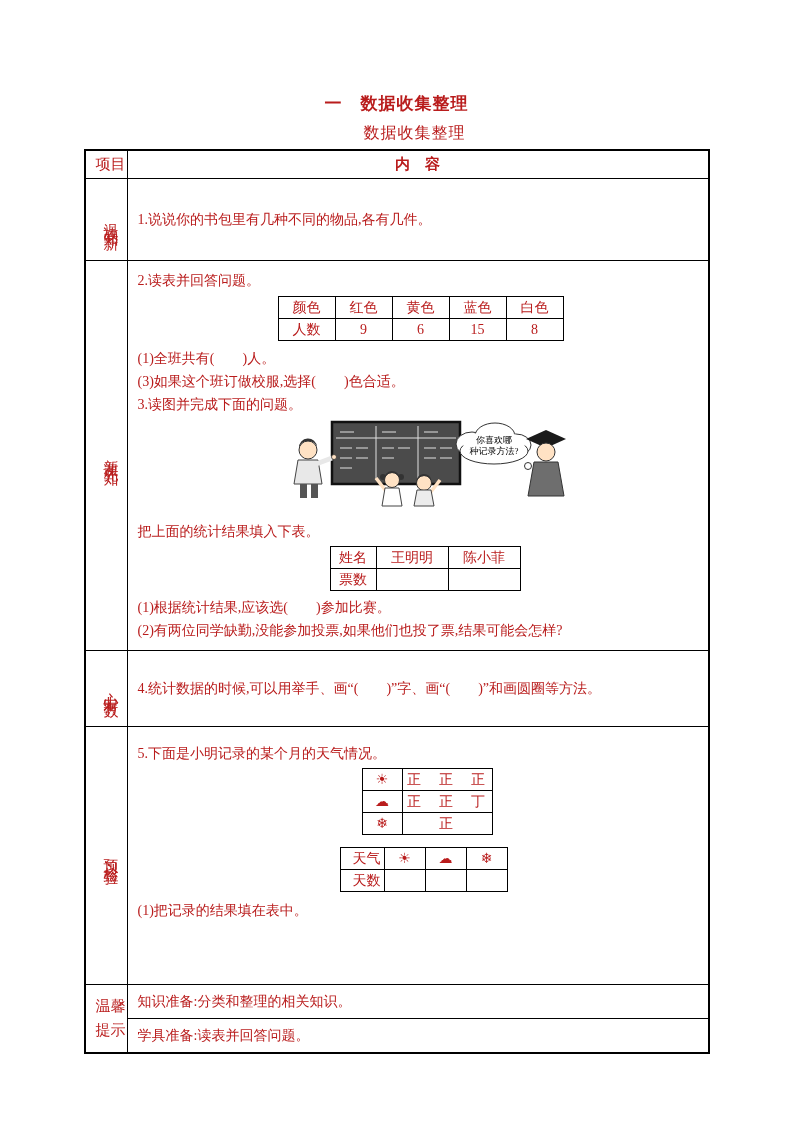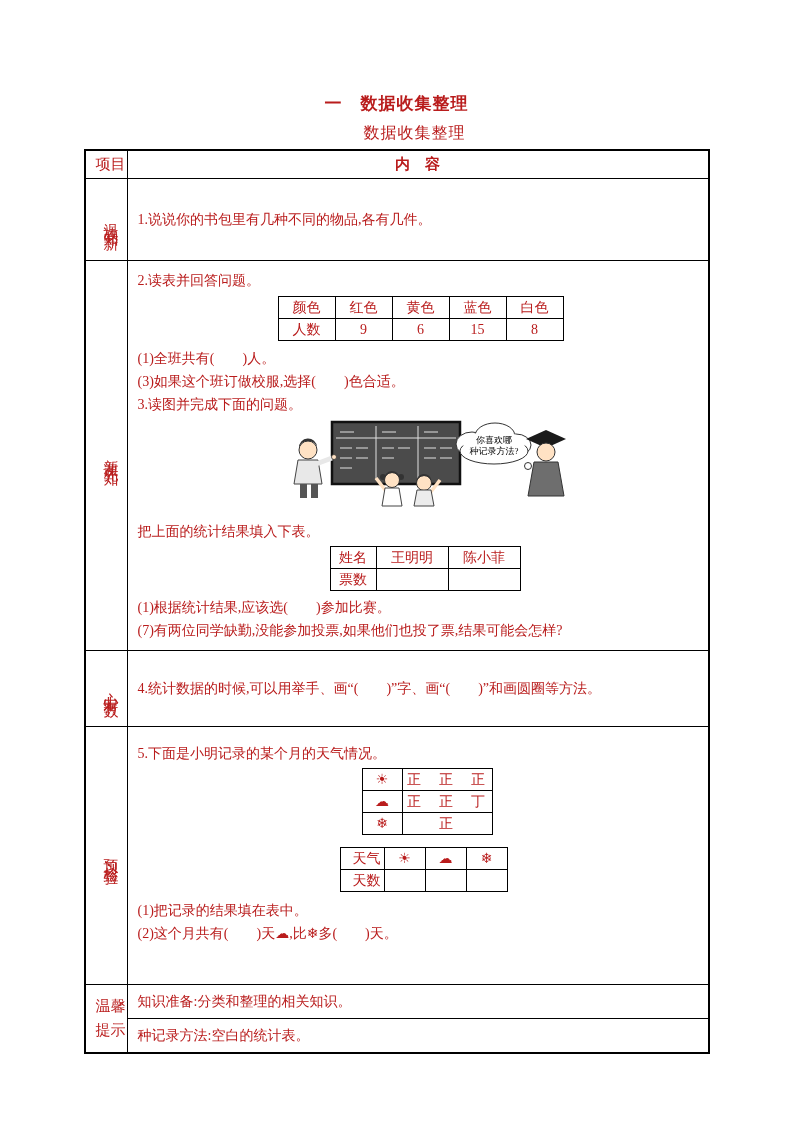--- a/index.html
+++ b/index.html
@@ -187,21 +187,21 @@
             </tr>
             <tr>
               <td class="c1">票数</td>
               <td class="c2"></td>
               <td class="c2"></td>
             </tr>
           </tbody>
         </table>
 
         <p class="q">(1)根据统计结果,应该选(　　)参加比赛。</p>
-        <p class="q">(7)有两位同学缺勤,没能参加投票,如果他们也投了票,结果可能会怎样?</p>
+        <p class="q">(2)有两位同学缺勤,没能参加投票,如果他们也投了票,结果可能会怎样?</p>
       </div>
     </div>
 
     <div class="row r-know">
       <div class="label-cell">
         <span class="vlabel">心中有数</span>
       </div>
       <div class="content-cell">
         <p class="q">4.统计数据的时候,可以用举手、画“(　　)”字、画“(　　)”和画圆圈等方法。</p>
       </div>
@@ -242,29 +242,28 @@
             <tr>
               <td class="w1">天数</td>
               <td class="w2"></td>
               <td class="w2"></td>
               <td class="w2"></td>
             </tr>
           </tbody>
         </table>
 
         <p class="q">(1)把记录的结果填在表中。</p>
-        <p class="q">(2)这个月共有(　　)天☁,比❄多(　　)天。</p>
       </div>
     </div>
 
     <div class="row r-tips">
       <div class="label-cell">
         <span class="hlabel">温馨
 提示</span>
       </div>
       <div class="content-cell tips-content">
         <div class="tips-line first">知识准备:分类和整理的相关知识。</div>
-        <div class="tips-line">种记录方法:空白的统计表。</div>
+        <div class="tips-line">学具准备:读表并回答问题。</div>
       </div>
     </div>
 
   </div>
 </div>
 
 </body></html>

